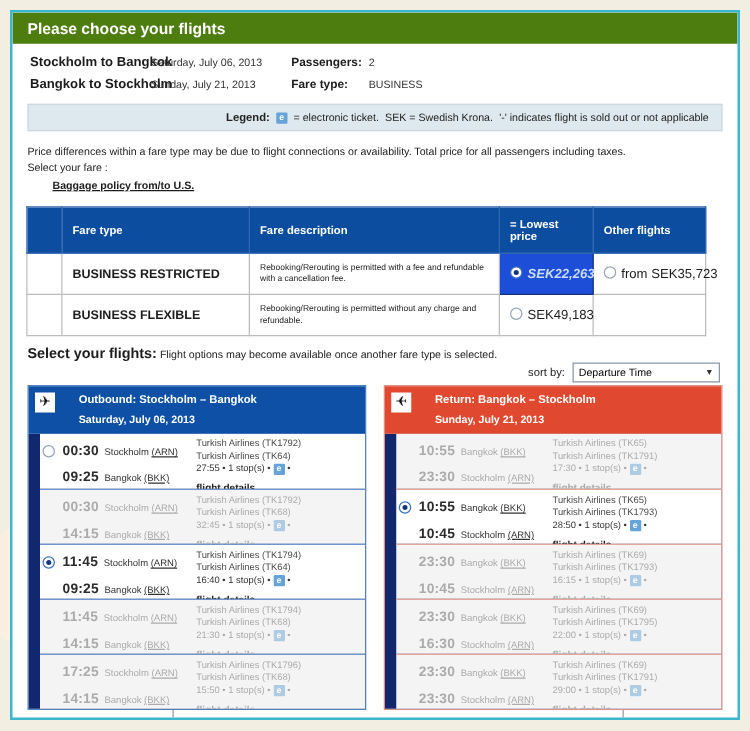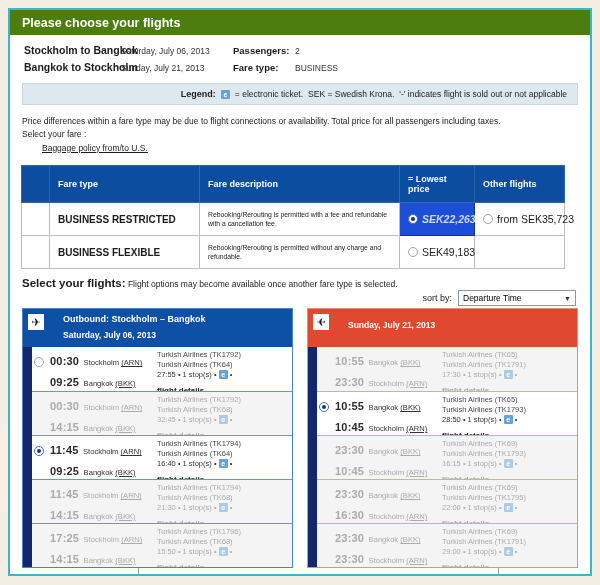--- a/index.html
+++ b/index.html
@@ -24,21 +24,21 @@
   .slabel{font-weight:bold;font-size:9.5px;color:#1c1c1c;}
   .sval{font-size:8.5px;color:#333;}
   
   .legend{margin:4px 12px 0;background:#DEE9EF;border:1px solid #C9D8E1;
     padding:5px 10px;font-size:8.5px;color:#222;display:flex;align-items:center;gap:5px;justify-content:flex-end;}
   .legend .lbl{font-weight:bold;font-size:9px;}
   .eicon{display:inline-block;width:9px;height:9px;background:#66A3D9;color:#fff;
     font-size:7px;line-height:9px;text-align:center;border-radius:1px;font-weight:bold;}
   
   .intro{margin:10px 12px 0;font-size:8.5px;color:#222;line-height:1.5;}
-  .baggage{color:#1c1c1c;font-weight:normal;text-decoration:underline;cursor:pointer;display:inline-block;margin-top:1px;padding-left:20px;}
+  .baggage{color:#1c1c1c;font-weight:bold;text-decoration:underline;cursor:pointer;display:inline-block;margin-top:1px;padding-left:20px;}
   
   .fare-table{margin:11px 12px 0 11px;border-collapse:collapse;width:543px;table-layout:fixed;}
   .fare-table th{background:#0C4DA0;color:#fff;font-size:9px;text-align:left;
     padding:8px 8px;border:1px solid #2E66AF;font-weight:bold;}
   .fare-table td{border:1px solid #BDBDBD;background:#fff;padding:3px 8px;vertical-align:middle;height:26px;}
   td.swatch{padding:0;}
   .sw1{background:#16337E;}
   .sw2{background:#8193D6;}
   .fname{font-size:10px;font-weight:bold;color:#1c1c1c;white-space:nowrap;}
   .fdesc{font-size:6.8px;color:#222;line-height:1.4;}
@@ -253,20 +253,21 @@
       <div class="aline">Turkish Airlines (TK68)</div>
       <div class="dline"><span>15:50</span> <span class="bullet">•</span> <span>1 stop(s)</span> <span class="bullet">•</span> <span class="eicon">e</span> <span class="bullet">•</span></div>
       <div><a class="details">flight details</a></div>
     </div>
           </div>
         </div>
     </div>
     <div class="fcol red">
       <div class="fcol-header">
         <span class="plane-icon">✈</span>
+        <div class="fcol-route">Return: Bangkok – Stockholm</div>
         <div class="fcol-date">Sunday, July 21, 2013</div>
       </div>
       <div class="rows">
           <div class="frow disabled">
     <div class="radio-col"></div>
     <div class="times">
       <div class="tline"><span class="time">10:55</span> <span class="city"><span>Bangkok</span> <a class="code">(BKK)</a></span></div>
       <div class="tline"><span class="time">23:30</span> <span class="city"><span>Stockholm</span> <a class="code">(ARN)</a></span></div>
 
     </div>

